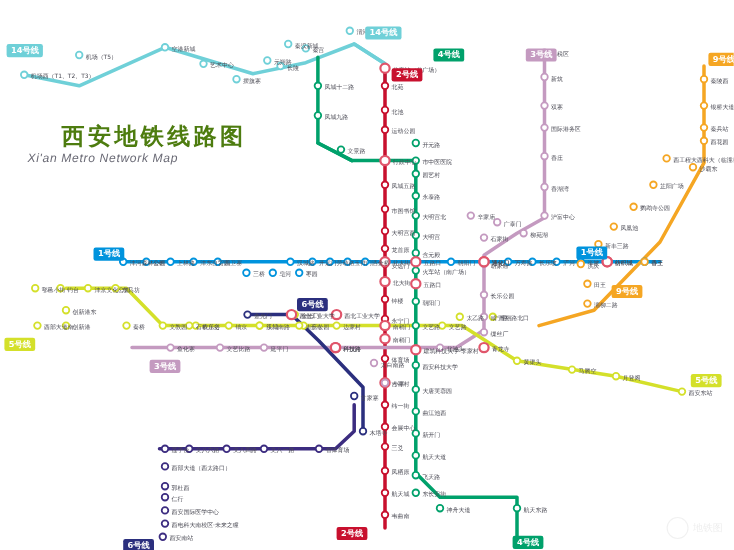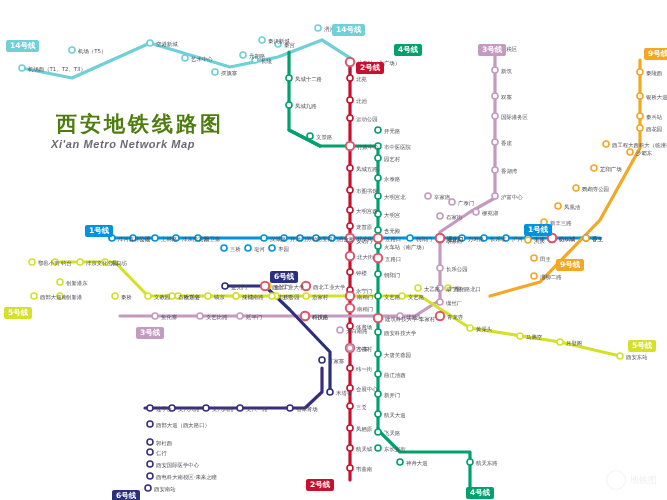--- a/index.html
+++ b/index.html
@@ -2,21 +2,21 @@
 <html><head>
 <meta charset="utf-8">
 <style>
   html,body{margin:0;padding:0;background:#fff;}
   body{width:667px;height:500px;overflow:hidden;
        font-family:"Liberation Sans","DejaVu Sans",sans-serif;}
   #map-root{position:relative;width:667px;height:500px;background:#ffffff;}
   #metro-svg{position:absolute;left:0;top:0;width:667px;height:500px;}
   .ttl-cn{position:absolute;left:40px;top:110px;font-size:21px;font-weight:bold;
           color:#4d7c0f;letter-spacing:3px;font-family:"DejaVu Sans",sans-serif;margin-left:16px;}
-  .ttl-en{position:absolute;left:51px;top:138px;font-size:11px;font-weight:bold;
+  .ttl-en{position:absolute;left:25px;top:138px;font-size:11px;font-weight:normal;
           color:#6a6a75;letter-spacing:.6px;font-style:italic;}
   .wm{position:absolute;right:10px;bottom:10px;opacity:.10;font-size:9px;color:#555;
       display:flex;align-items:center;gap:4px;}
   .wm-logo{width:18px;height:18px;border:1.5px solid #777;border-radius:50%;}
 </style>
 </head>
 <body>
 
 <div id="map-root">
 

